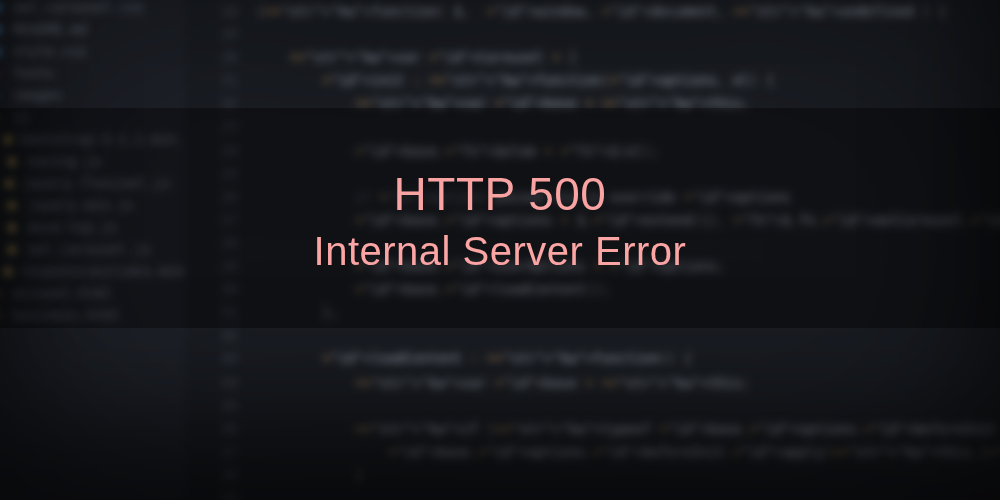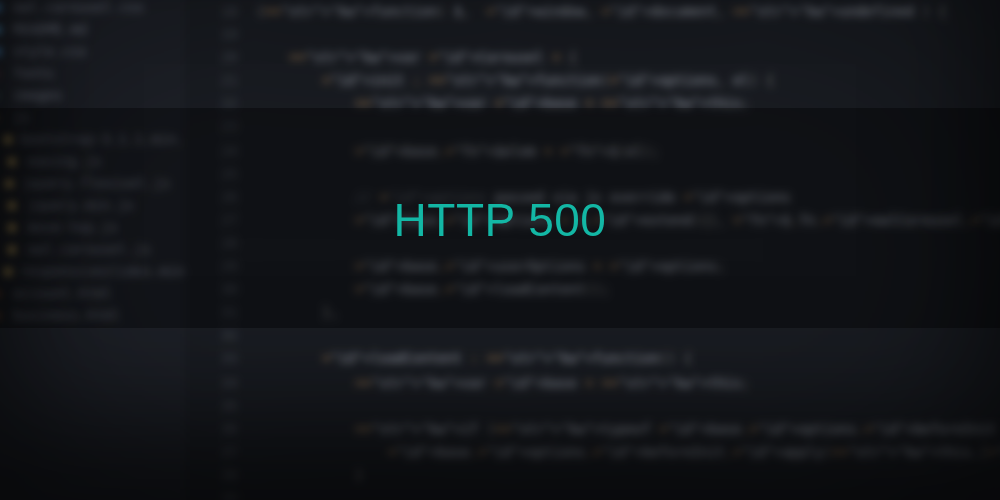--- a/index.html
+++ b/index.html
@@ -78,21 +78,21 @@
       height: 220px;
       background: rgba(0,0,0,0.35);
     }
     .message {
       position: absolute;
       inset: 0;
       display: flex;
       flex-direction: column;
       align-items: center;
       justify-content: center;
-      color: #14b8a6;
+      color: #fca5a5;
       font-family: 'Helvetica Neue', 'Segoe UI', Arial, sans-serif;
       font-weight: 200;
       text-align: center;
       letter-spacing: 0.5px;
       gap: 8px;
       padding-bottom: 60px;
     }
     .message .heading { font-size: 46px; font-weight: 300; }
     .message .sub { font-size: 40px; font-weight: 200; }
     .vignette {
@@ -168,15 +168,16 @@
         <span class="file-label">business.html</span>
       </div>
     </div>
   <div class="code-area" id="code"><div><span class="gutter">18</span><span class="pn">(</span><span class<span="" class="op">=</span><span class<span="" class="op">=</span>"str"&gt;"kw"&gt;function<span class="pn">(</span> $<span class="pn">,</span>  <span class<span="" class="op">=</span>"id"&gt;window<span class="pn">,</span> <span class<span="" class="op">=</span>"id"&gt;document<span class="pn">,</span> <span class<span="" class="op">=</span><span class<span="" class="op">=</span>"str"&gt;"kw"&gt;undefined <span class="pn">)</span> <span class="pn">{</span></div><div><span class="gutter">19</span></div><div><span class="gutter">20</span>    <span class<span="" class="op">=</span><span class<span="" class="op">=</span>"str"&gt;"kw"&gt;var <span class<span="" class="op">=</span>"id"&gt;Carousel <span class="op">=</span> <span class="pn">{</span></div><div><span class="gutter">21</span>        <span class<span="" class="op">=</span>"id"&gt;init <span class="op">:</span> <span class<span="" class="op">=</span><span class<span="" class="op">=</span>"str"&gt;"kw"&gt;function<span class="pn">(</span><span class<span="" class="op">=</span>"id"&gt;options<span class="pn">,</span> el<span class="pn">)</span> <span class="pn">{</span></div><div><span class="gutter">22</span>            <span class<span="" class="op">=</span><span class<span="" class="op">=</span>"str"&gt;"kw"&gt;var <span class<span="" class="op">=</span>"id"&gt;base <span class="op">=</span> <span class<span="" class="op">=</span><span class<span="" class="op">=</span>"str"&gt;"kw"&gt;this<span class="pn">;</span></div><div><span class="gutter">23</span></div><div><span class="gutter">24</span>            <span class<span="" class="op">=</span>"id"&gt;base<span class="op">.</span><span class<span="" class="op">=</span>"fn"&gt;$elem <span class="op">=</span> <span class<span="" class="op">=</span>"fn"&gt;$<span class="pn">(</span>el<span class="pn">)</span><span class="pn">;</span></div><div><span class="gutter">25</span></div><div><span class="gutter">26</span>            <span class="cm">// <span class<span="" class="op">=</span>"id"&gt;options</span> passed via js override <span class<span="" class="op">=</span>"id"&gt;options</div><div><span class="gutter">27</span>            <span class<span="" class="op">=</span>"id"&gt;base<span class="op">.</span><span class<span="" class="op">=</span>"id"&gt;options <span class="op">=</span> $<span class="op">.</span><span class<span="" class="op">=</span>"id"&gt;extend<span class="pn">(</span><span class="pn">{</span><span class="pn">}</span><span class="pn">,</span> <span class<span="" class="op">=</span>"fn"&gt;$<span class="op">.</span>fn<span class="op">.</span><span class<span="" class="op">=</span>"id"&gt;owlCarousel<span class="op">.</span><span class<span="" class="op">=</span>"id"&gt;options "id"&gt;base"fn"&gt;$elem"id"&gt;data "id"&gt;options</div><div><span class="gutter">28</span></div><div><span class="gutter">29</span>            <span class<span="" class="op">=</span>"id"&gt;base<span class="op">.</span><span class<span="" class="op">=</span>"id"&gt;userOptions <span class="op">=</span> <span class<span="" class="op">=</span>"id"&gt;options<span class="pn">;</span></div><div><span class="gutter">30</span>            <span class<span="" class="op">=</span>"id"&gt;base<span class="op">.</span><span class<span="" class="op">=</span>"id"&gt;loadContent<span class="pn">(</span><span class="pn">)</span><span class="pn">;</span></div><div><span class="gutter">31</span>        <span class="pn">}</span><span class="pn">,</span></div><div><span class="gutter">32</span></div><div><span class="gutter">33</span>        <span class<span="" class="op">=</span>"id"&gt;loadContent <span class="op">:</span> <span class<span="" class="op">=</span><span class<span="" class="op">=</span>"str"&gt;"kw"&gt;function<span class="pn">(</span><span class="pn">)</span> <span class="pn">{</span></div><div><span class="gutter">34</span>            <span class<span="" class="op">=</span><span class<span="" class="op">=</span>"str"&gt;"kw"&gt;var <span class<span="" class="op">=</span>"id"&gt;base <span class="op">=</span> <span class<span="" class="op">=</span><span class<span="" class="op">=</span>"str"&gt;"kw"&gt;this<span class="pn">;</span></div><div><span class="gutter">35</span></div><div><span class="gutter">36</span>            <span class<span="" class="op">=</span><span class<span="" class="op">=</span>"str"&gt;"kw"&gt;if <span class="pn">(</span><span class<span="" class="op">=</span><span class<span="" class="op">=</span>"str"&gt;"kw"&gt;typeof <span class<span="" class="op">=</span>"id"&gt;base<span class="op">.</span><span class<span="" class="op">=</span>"id"&gt;options<span class="op">.</span><span class<span="" class="op">=</span>"id"&gt;beforeInit  "str"&gt;""kw"str"&gt;"&gt;function" </div><div><span class="gutter">37</span>                <span class<span="" class="op">=</span>"id"&gt;base<span class="op">.</span><span class<span="" class="op">=</span>"id"&gt;options<span class="op">.</span><span class<span="" class="op">=</span>"id"&gt;beforeInit<span class="op">.</span><span class<span="" class="op">=</span>"id"&gt;apply<span class="pn">(</span><span class<span="" class="op">=</span><span class<span="" class="op">=</span>"str"&gt;"kw"&gt;this<span class="pn">,</span><span class="pn">[</span><span class<span="" class="op">=</span>"id"&gt;base"fn"&gt;$elem</div><div><span class="gutter">38</span>            <span class="pn">}</span></div><div><span class="gutter">39</span></div></div>
 </div>
 
 <div class="overlay-band"></div>
 
 <div class="message">
   <div class="heading">HTTP 500</div>
+  <div class="sub">Internal Server Error</div>
 </div>
 
 <div class="vignette"></div>
 
 </body></html>

